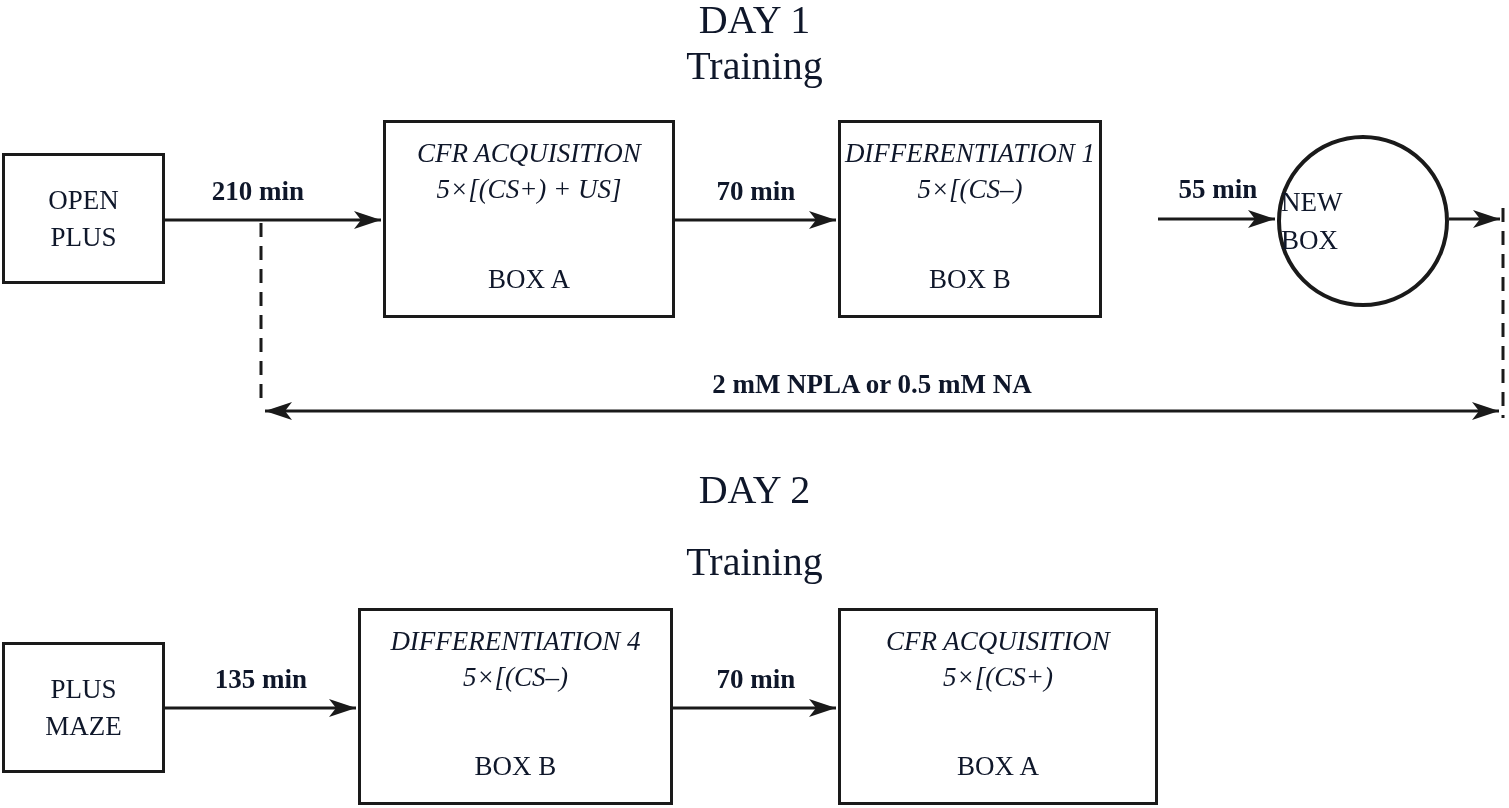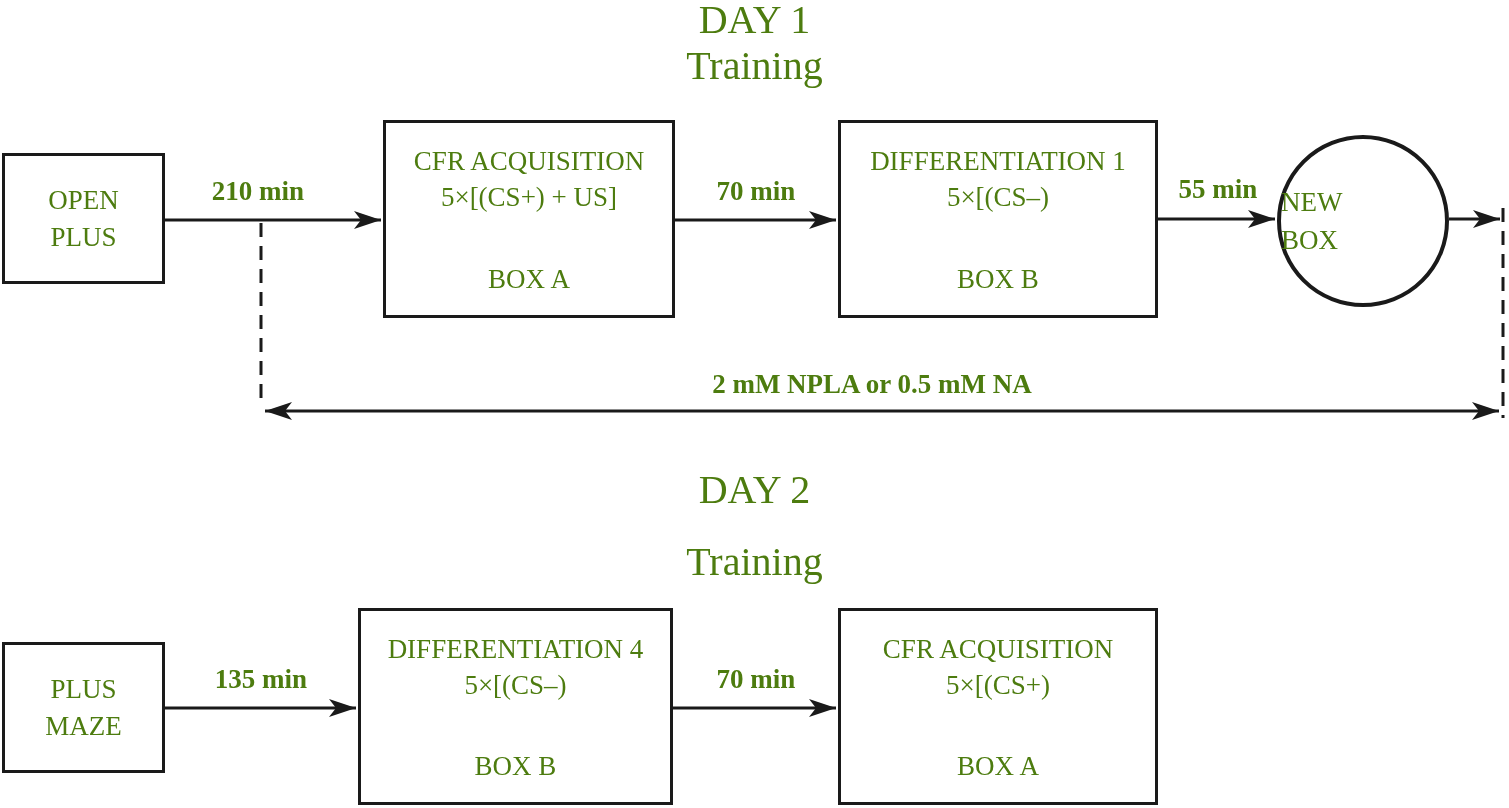--- a/index.html
+++ b/index.html
@@ -6,21 +6,21 @@
     margin: 0;
     padding: 0;
     background: #ffffff;
   }
   .canvas {
     position: relative;
     width: 1509px;
     height: 808px;
     background: #ffffff;
     font-family: "Liberation Serif", "DejaVu Serif", serif;
-    color: #4d7c0f;
+    color: #0f172a;
     overflow: hidden;
   }
   svg.lines {
     position: absolute;
     left: 0; top: 0;
     width: 1509px; height: 808px;
     pointer-events: none;
   }
   .title {
     position: absolute;
@@ -47,33 +47,34 @@
   .startbox {
     display: flex;
     flex-direction: column;
     justify-content: center;
     line-height: 37px;
   }
   .open-field { left: 2px;  top: 153px; width: 163px; height: 131px; }
   .plus-maze  { left: 2px;  top: 642px; width: 163px; height: 131px; }
 
   .pbox .ptext {
-    padding-top: 20px;
+    padding-top: 12px;
     line-height: 36px;
     white-space: nowrap;
+    font-style: italic;
   }
   .pbox .loc {
     position: absolute;
     bottom: 20px;
     left: 0;
     width: 100%;
     text-align: center;
   }
   .cfr-a   { left: 383px; top: 120px; width: 292px; height: 198px; }
-  .diff-1  { left: 838px; top: 120px; width: 320px; height: 198px; }
+  .diff-1  { left: 838px; top: 120px; width: 264px; height: 198px; }
   .diff-2  { left: 358px; top: 608px; width: 315px; height: 197px; }
   .cfr-a2  { left: 838px; top: 608px; width: 320px; height: 197px; }
 
   .circle {
     position: absolute;
     left: 1277px; top: 135px;
     width: 172px; height: 172px;
     box-sizing: border-box;
     border: 4px solid #1a1a1a;
     border-radius: 50%;

